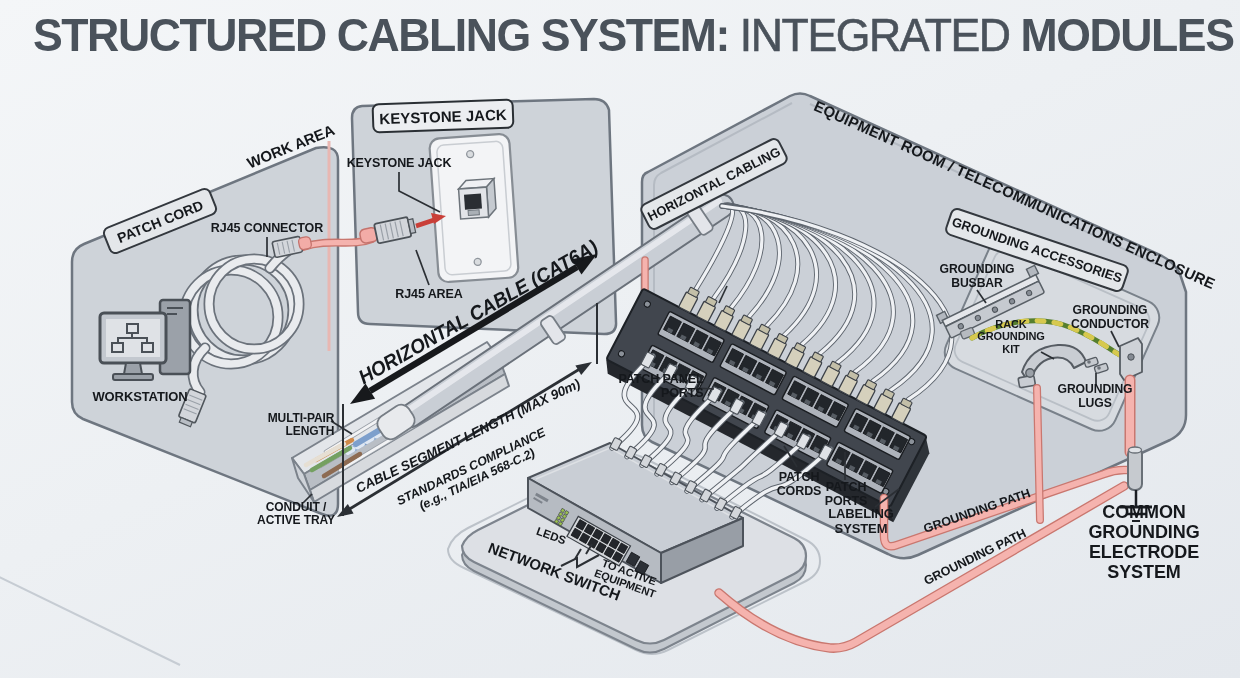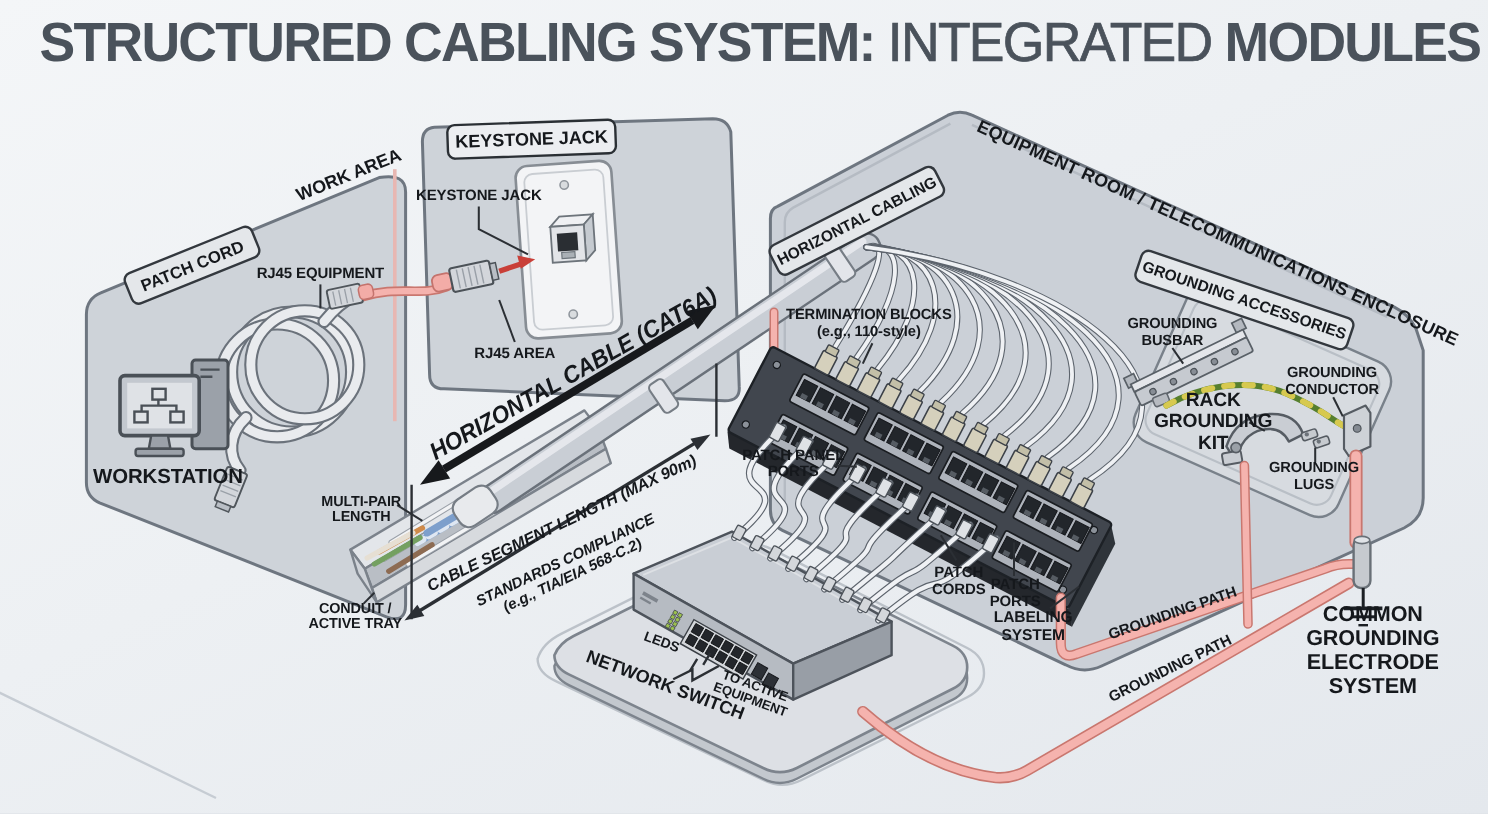--- a/index.html
+++ b/index.html
@@ -9,21 +9,21 @@
   #art{position:absolute;left:0;top:0;}
   .cable-out{fill:none;stroke:#5d646d;stroke-linecap:round;}
   .cable-in{fill:none;stroke:#eff1f4;stroke-linecap:round;}
   .pink-out{fill:none;stroke:#c9776f;stroke-linecap:round;}
   .pink-in{fill:none;stroke:#f5b3ae;stroke-linecap:round;}
   .lead{stroke:#2b2f34;stroke-width:1.7;fill:none;}
   .lbl{position:absolute;font-weight:bold;color:#15181c;white-space:pre-line;
        text-align:center;line-height:1.12;letter-spacing:-0.1px;
        transform:translate(-50%,-50%) rotate(var(--r,0deg)) scaleX(var(--sx,1));}
   .lbl.it{font-style:italic;}
-  .lbl.ra{}
+  .lbl.ra{text-align:right;}
   .tab{position:absolute;border:2.5px solid #33383e;background:#e4e7ea;border-radius:7px;
        display:flex;align-items:center;justify-content:center;font-weight:bold;color:#15181c;
        transform:translate(-50%,-50%) rotate(var(--r,0deg));white-space:nowrap;}
   #title{position:absolute;left:33px;top:8px;white-space:nowrap;color:#4a525b;
          font-size:46px;font-weight:bold;letter-spacing:-1.5px;
          transform:scaleX(0.97);transform-origin:left top;}
   #title .lt{font-weight:400;-webkit-text-stroke:0.6px #4a525b;}
   .nowrap{white-space:nowrap;}
 </style>
 </head>
@@ -472,53 +472,51 @@
   <g stroke="#2b2f34" fill="none" stroke-width="2">
     <path d="M561,566 L577,558 L577,567 L599,555"></path>
     <path d="M581,549 L575,559 M592,544 L586,554"></path>
   </g>
 </svg>
 
 <div id="title"><span>STRUCTURED CABLING SYSTEM: </span><span class="lt">INTEGRATED </span><span>MODULES</span></div>
 
 <div class="lbl" style="left:291px;top:147px;--r:-22deg;font-size:15px">WORK AREA</div>
 <div class="tab" style="left:160px;top:221px;--r:-22deg;width:112px;height:25px;font-size:14px">PATCH CORD</div>
-<div class="lbl" style="left:267px;top:228px;font-size:12.5px">RJ45 EQUIPMENT</div>
-<div class="lbl" style="left:140px;top:397px;font-size:17px">WORKSTATION</div>
+<div class="lbl" style="left:267px;top:228px;font-size:12.5px">RJ45 CONNECTOR</div>
+<div class="lbl" style="left:140px;top:397px;font-size:13px">WORKSTATION</div>
 
 <div class="tab" style="left:443px;top:116px;--r:-2deg;width:138px;height:26px;font-size:15px;background:#eceef1;border-color:#2a2f34">KEYSTONE JACK</div>
 <div class="lbl" style="left:399px;top:163px;font-size:12.5px">KEYSTONE JACK</div>
 <div class="lbl" style="left:429px;top:294px;font-size:12.5px">RJ45 AREA</div>
 
 <div class="lbl it nowrap" style="left:478px;top:312px;--r:-29.5deg;font-size:20px;--sx:0.95">HORIZONTAL CABLE (CAT6A)</div>
 <div class="lbl ra" style="left:301px;top:425px;font-size:12px">MULTI-PAIR
 LENGTH</div>
 <div class="lbl" style="left:296px;top:514px;font-size:12px">CONDUIT /
 ACTIVE TRAY</div>
 <div class="lbl it nowrap" style="left:468px;top:436px;--r:-25.5deg;font-size:13.5px">CABLE SEGMENT LENGTH (MAX 90m)</div>
 <div class="lbl it" style="left:474px;top:473px;--r:-25.5deg;font-size:12.5px">STANDARDS COMPLIANCE
 (e.g., TIA/EIA 568-C.2)</div>
 
 <div class="lbl nowrap" style="left:818px;top:98px;--r:24.2deg;font-size:15px;transform-origin:left top;transform:rotate(24.2deg);letter-spacing:0.2px">EQUIPMENT ROOM / TELECOMMUNICATIONS ENCLOSURE</div>
 <div class="tab" style="left:714px;top:184px;--r:-27deg;width:152px;height:25px;font-size:13px">HORIZONTAL CABLING</div>
-<div class="lbl" style="left:724px;top:270px;font-size:12.3px">TERMINATION BLOCKS
-(e.g., 110-style)</div>
 <div class="lbl ra" style="left:661px;top:386px;font-size:12.5px">PATCH PANEL
 PORTS</div>
 <div class="lbl" style="left:799px;top:484px;font-size:12.5px">PATCH
 CORDS</div>
 <div class="lbl" style="left:846px;top:494px;font-size:12.5px">PATCH
 PORTS</div>
 <div class="lbl" style="left:861px;top:522px;font-size:13px">LABELING
 SYSTEM</div>
 
 <div class="tab" style="left:1037px;top:250px;--r:18.7deg;width:184px;height:25px;font-size:13px">GROUNDING ACCESSORIES</div>
 <div class="lbl" style="left:977px;top:277px;font-size:12.2px">GROUNDING
 BUSBAR</div>
-<div class="lbl" style="left:1011px;top:352px;font-size:16px">RACK
+<div class="lbl" style="left:1011px;top:336px;font-size:11px">RACK
 GROUNDING
 KIT</div>
 <div class="lbl" style="left:1110px;top:318px;font-size:12.2px">GROUNDING
 CONDUCTOR</div>
 <div class="lbl" style="left:1095px;top:397px;font-size:12.2px">GROUNDING
 LUGS</div>
 <div class="lbl nowrap" style="left:977px;top:511px;--r:-19deg;font-size:12.5px">GROUNDING PATH</div>
 <div class="lbl nowrap" style="left:975px;top:557px;--r:-26deg;font-size:12.5px">GROUNDING PATH</div>
 <div class="lbl" style="left:1144px;top:542px;font-size:18px">COMMON GROUNDING
 ELECTRODE SYSTEM</div>

